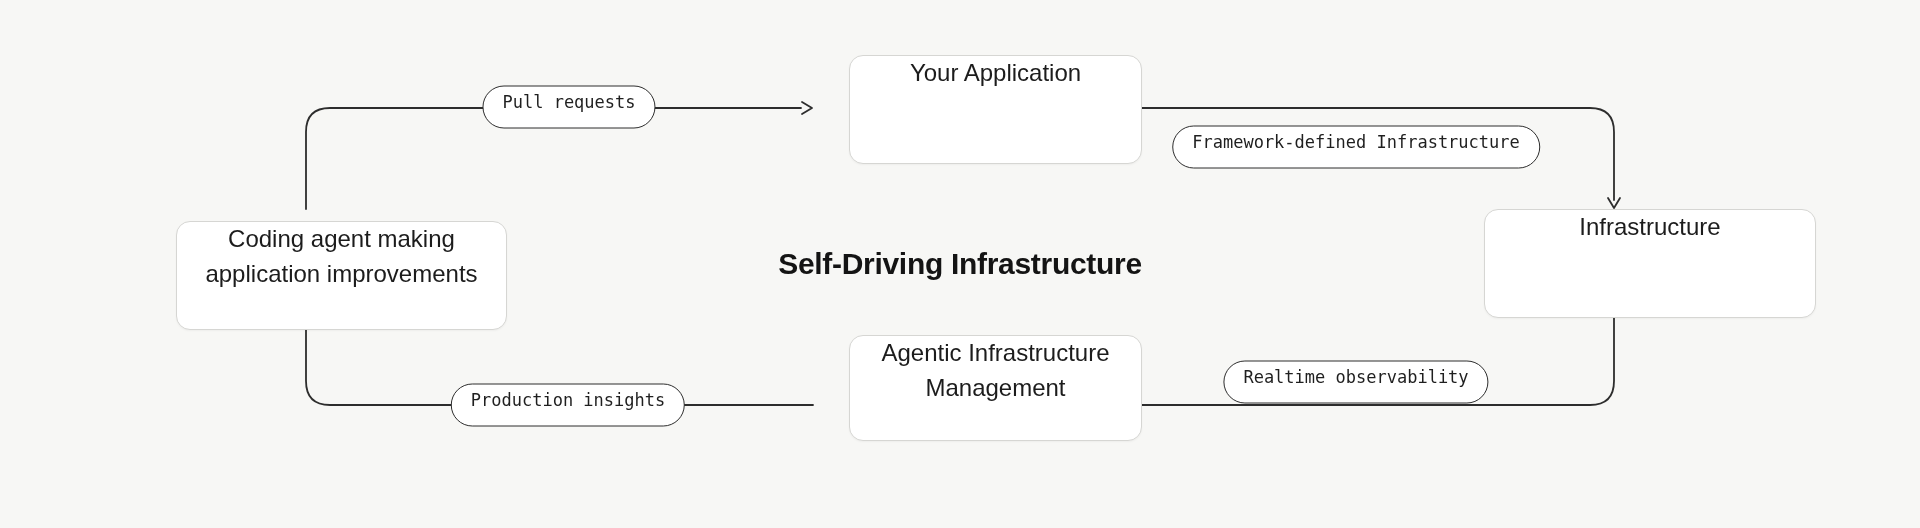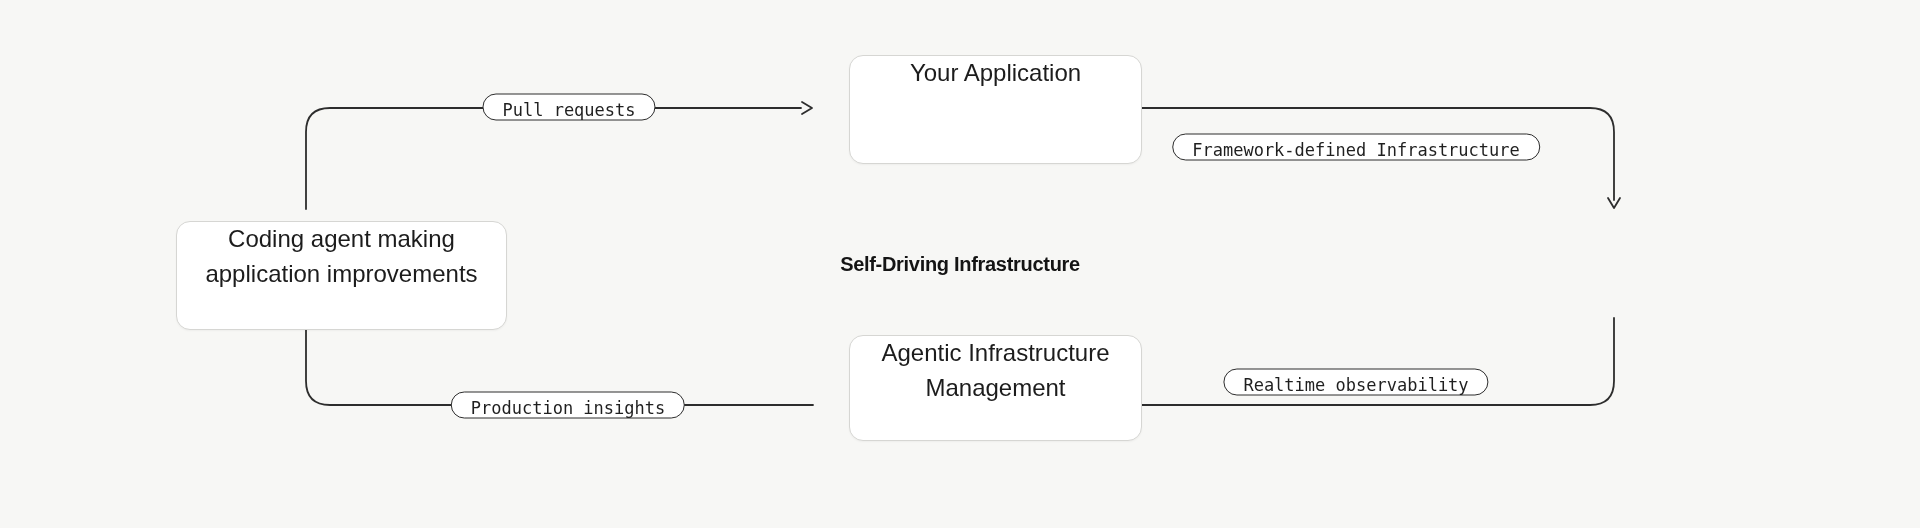--- a/index.html
+++ b/index.html
@@ -48,35 +48,35 @@
   .node-your-application{left:813px;top:55px;width:293px;height:109px;}
   .node-infrastructure{left:1448px;top:209px;width:332px;height:109px;}
   .node-coding-agent{left:140px;top:221px;width:331px;height:109px;}
   .node-agentic{left:813px;top:335px;width:293px;height:106px;}
   .pill{
     position:absolute;
     transform:translate(-50%,-50%);
     background:var(--node-bg);
     border:1.8px solid var(--line);
     border-radius:999px;
-    padding:5px 19px 0 19px;
+    padding:5px 19px 16px 19px;
     font-family:"DejaVu Sans Mono", monospace;
     font-size:17px;
     color:#1f1f1f;
     white-space:nowrap;
   }
   .pill-pull{left:569px;top:107px;}
   .pill-fdi{left:1356px;top:107px;margin-top:40px;}
   .pill-realtime{left:1356px;top:382px;}
   .pill-production{left:568px;top:405px;}
   .center-title{
     position:absolute;
     left:960px;top:264px;
     transform:translate(-50%,-50%);
-    font-size:20px;
+    font-size:30px;
     font-weight:700;
     letter-spacing:-0.3px;
     color:#141414;
     white-space:nowrap;
   }
 </style>
 </head>
 <body>
 
 <div class="canvas">
@@ -93,20 +93,23 @@
     <polyline points="1117,399 1107,405 1117,411"></polyline>
 
     <path d="M813 405 H330 Q306 405 306 381 V326"></path>
     <polyline points="300,329 306,319 312,329"></polyline>
   </svg>
 
   <div class="node node-your-application">
     <span>Your Application</span>
   </div>
 
+  <div class="node node-infrastructure">
+    <span>Infrastructure</span>
+  </div>
 
   <div class="node node-coding-agent">
     <span>Coding agent making
 application improvements</span>
   </div>
 
   <div class="node node-agentic">
     <span>Agentic Infrastructure
 Management</span>
   </div>

